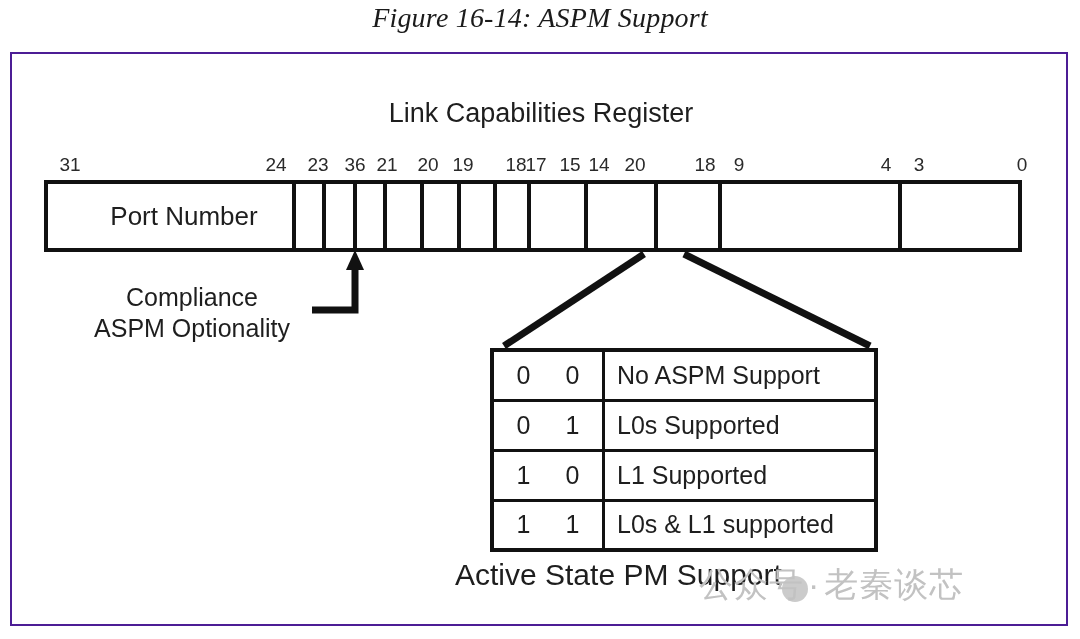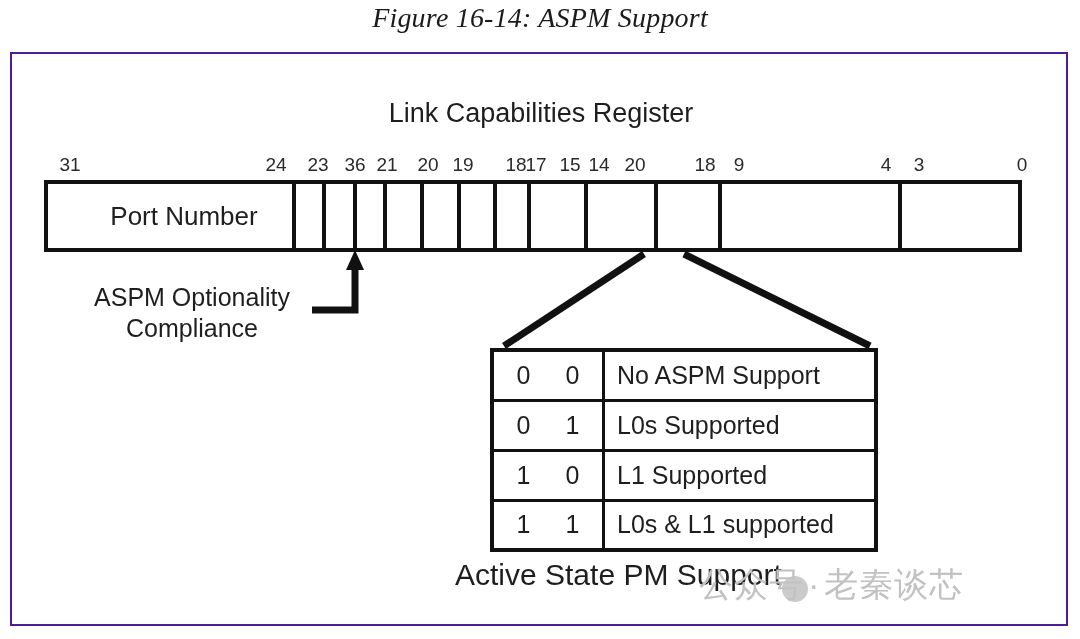--- a/index.html
+++ b/index.html
@@ -233,22 +233,22 @@
   <svg class="overlay" viewBox="0 0 1058 574" xmlns="http://www.w3.org/2000/svg">
 
     <path d="M 300 256 L 343 256 L 343 208" fill="none" stroke="#111111" stroke-width="7"></path>
     <path d="M 343 196 L 334 216 L 352 216 Z" fill="#111111"></path>
 
     <line x1="632" y1="200" x2="492" y2="292" stroke="#111111" stroke-width="7"></line>
     <line x1="672" y1="200" x2="858" y2="292" stroke="#111111" stroke-width="7"></line>
   </svg>
 
   <div class="aspm-note">
+    <div>Compliance</div>
     <div>ASPM Optionality</div>
-    <div>Compliance</div>
   </div>
 
   <table class="decode-table">
     <tbody>
         <tr>
           <td class="bits">0 0</td>
           <td class="desc">No ASPM Support</td>
         </tr>
         <tr>
           <td class="bits">0 1</td>

